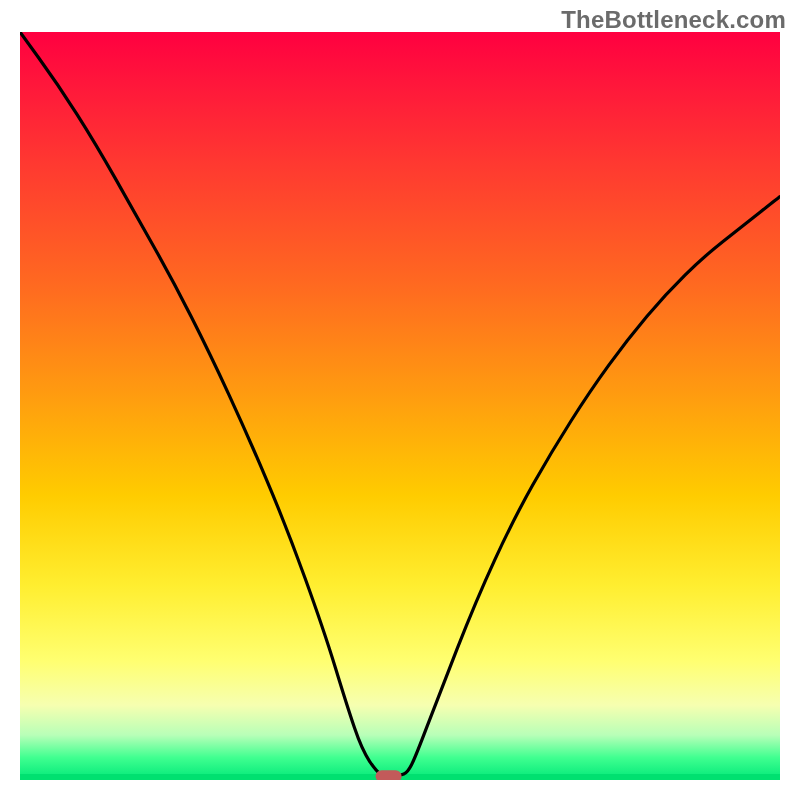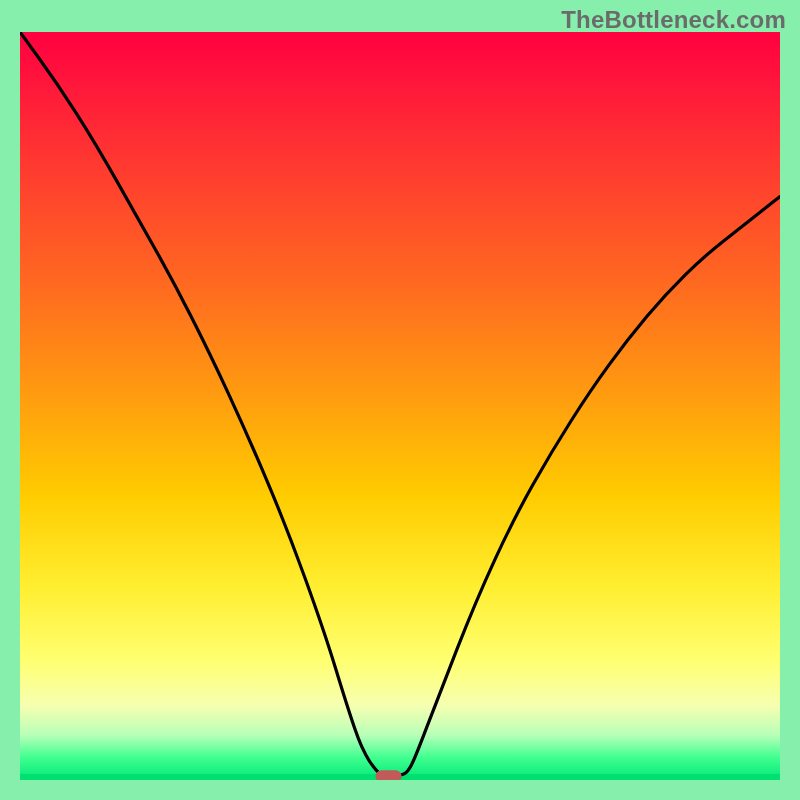--- a/index.html
+++ b/index.html
@@ -6,21 +6,21 @@
     margin: 0;
     padding: 0;
     width: 800px;
     height: 800px;
     background: #000;
     overflow: hidden;
   }
   .outer {
     width: 800px;
     height: 800px;
-    background: #86efac;
+    background: #ffffff;
     position: relative;
   }
   .watermark {
     position: absolute;
     top: 6px;
     right: 14px;
     font-family: Arial, Helvetica, sans-serif;
     font-size: 24px;
     font-weight: 600;
     color: #6b6b6b;

